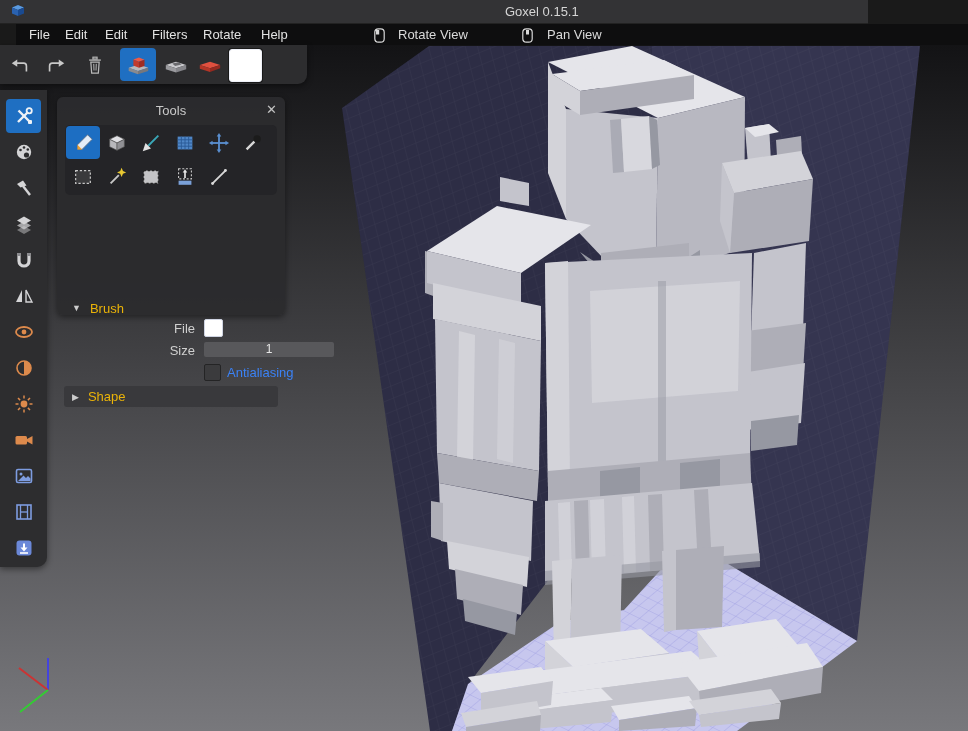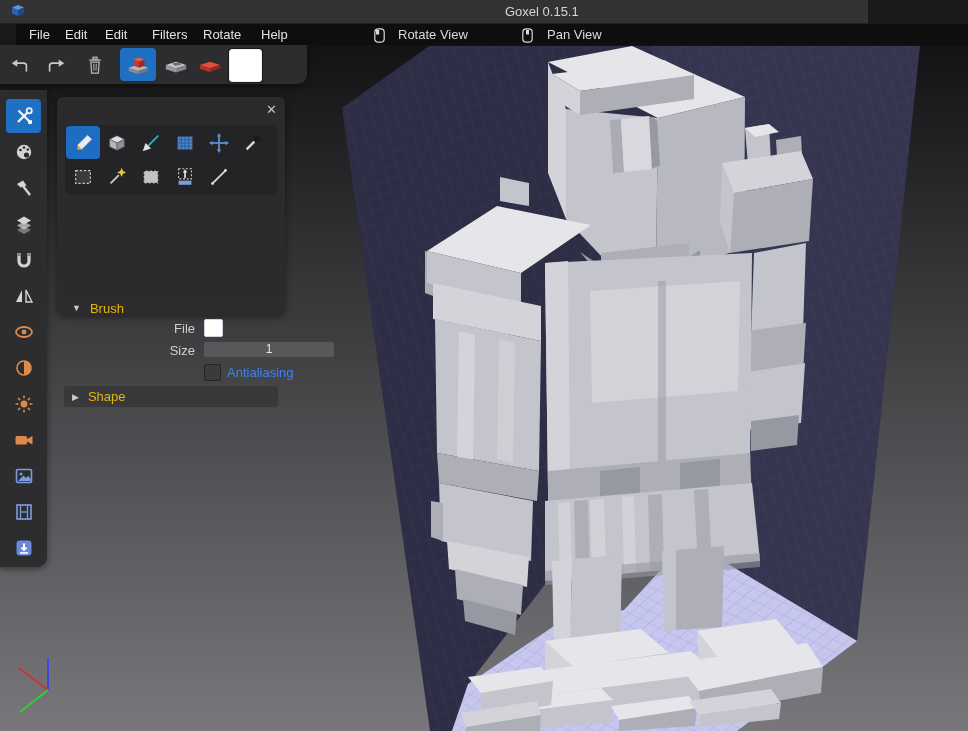--- a/index.html
+++ b/index.html
@@ -357,20 +357,21 @@
     <svg width="20" height="20" viewBox="0 0 20 20">
       <rect x="2.5" y="2.5" width="15" height="15" rx="3" fill="#6b88d8"></rect>
       <line x1="10" y1="5.5" x2="10" y2="10.5" stroke="#ffffff" stroke-width="2"></line>
       <polygon points="6.5,9.5 13.5,9.5 10,13.5" fill="#ffffff"></polygon>
       <line x1="6" y1="15" x2="14" y2="15" stroke="#ffffff" stroke-width="1.6"></line>
     </svg>
   </div>
 </div>
 
 <div id="tools-panel" class="abs panel">
+  <span id="tools-title" class="abs">Tools</span>
   <span id="tools-close" class="abs">✕</span>
 
   <div id="tools-grid" class="abs">
     <div class="tool-row" style="top:1px">
       <div class="tool-btn selected">
         <svg width="22" height="22" viewBox="0 0 24 24">
           <polygon points="17,3 22,8 11,19 6,19 6,14" fill="#e4edf8" stroke="#5a6d85" stroke-width="1"></polygon>
           <polygon points="6,19 6,14 11,19" fill="#f0a030"></polygon>
         </svg>
       </div>

